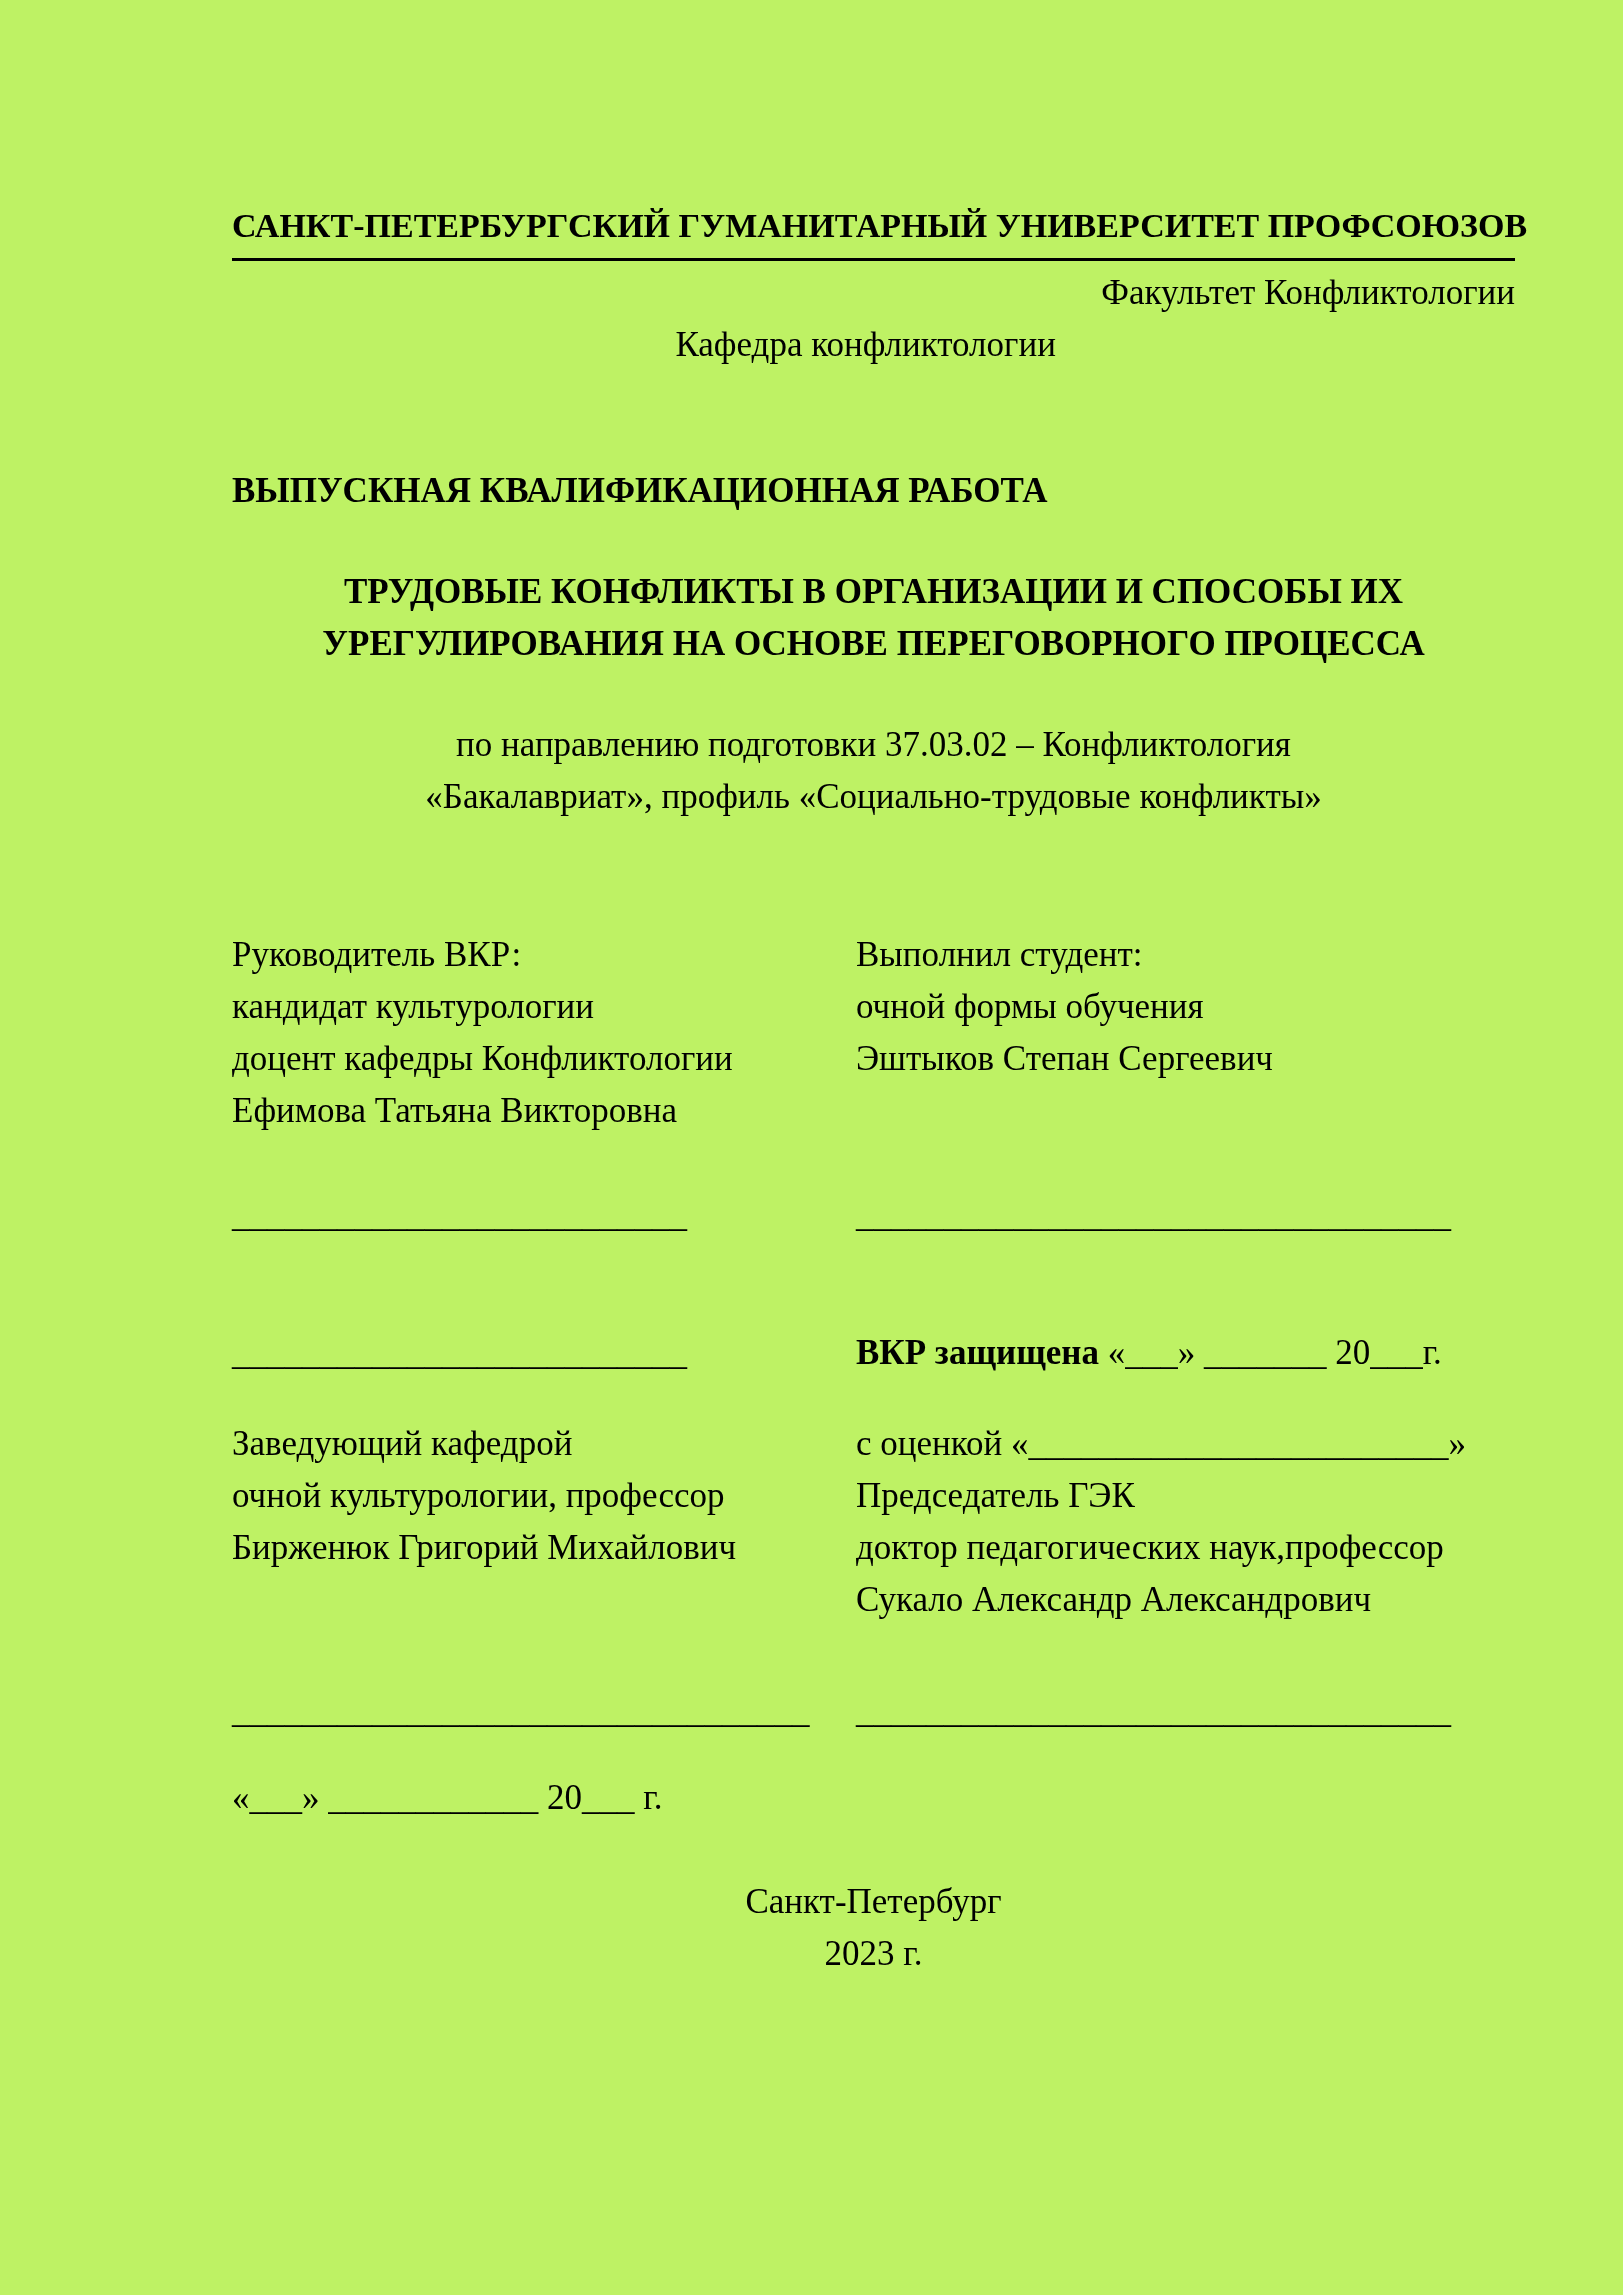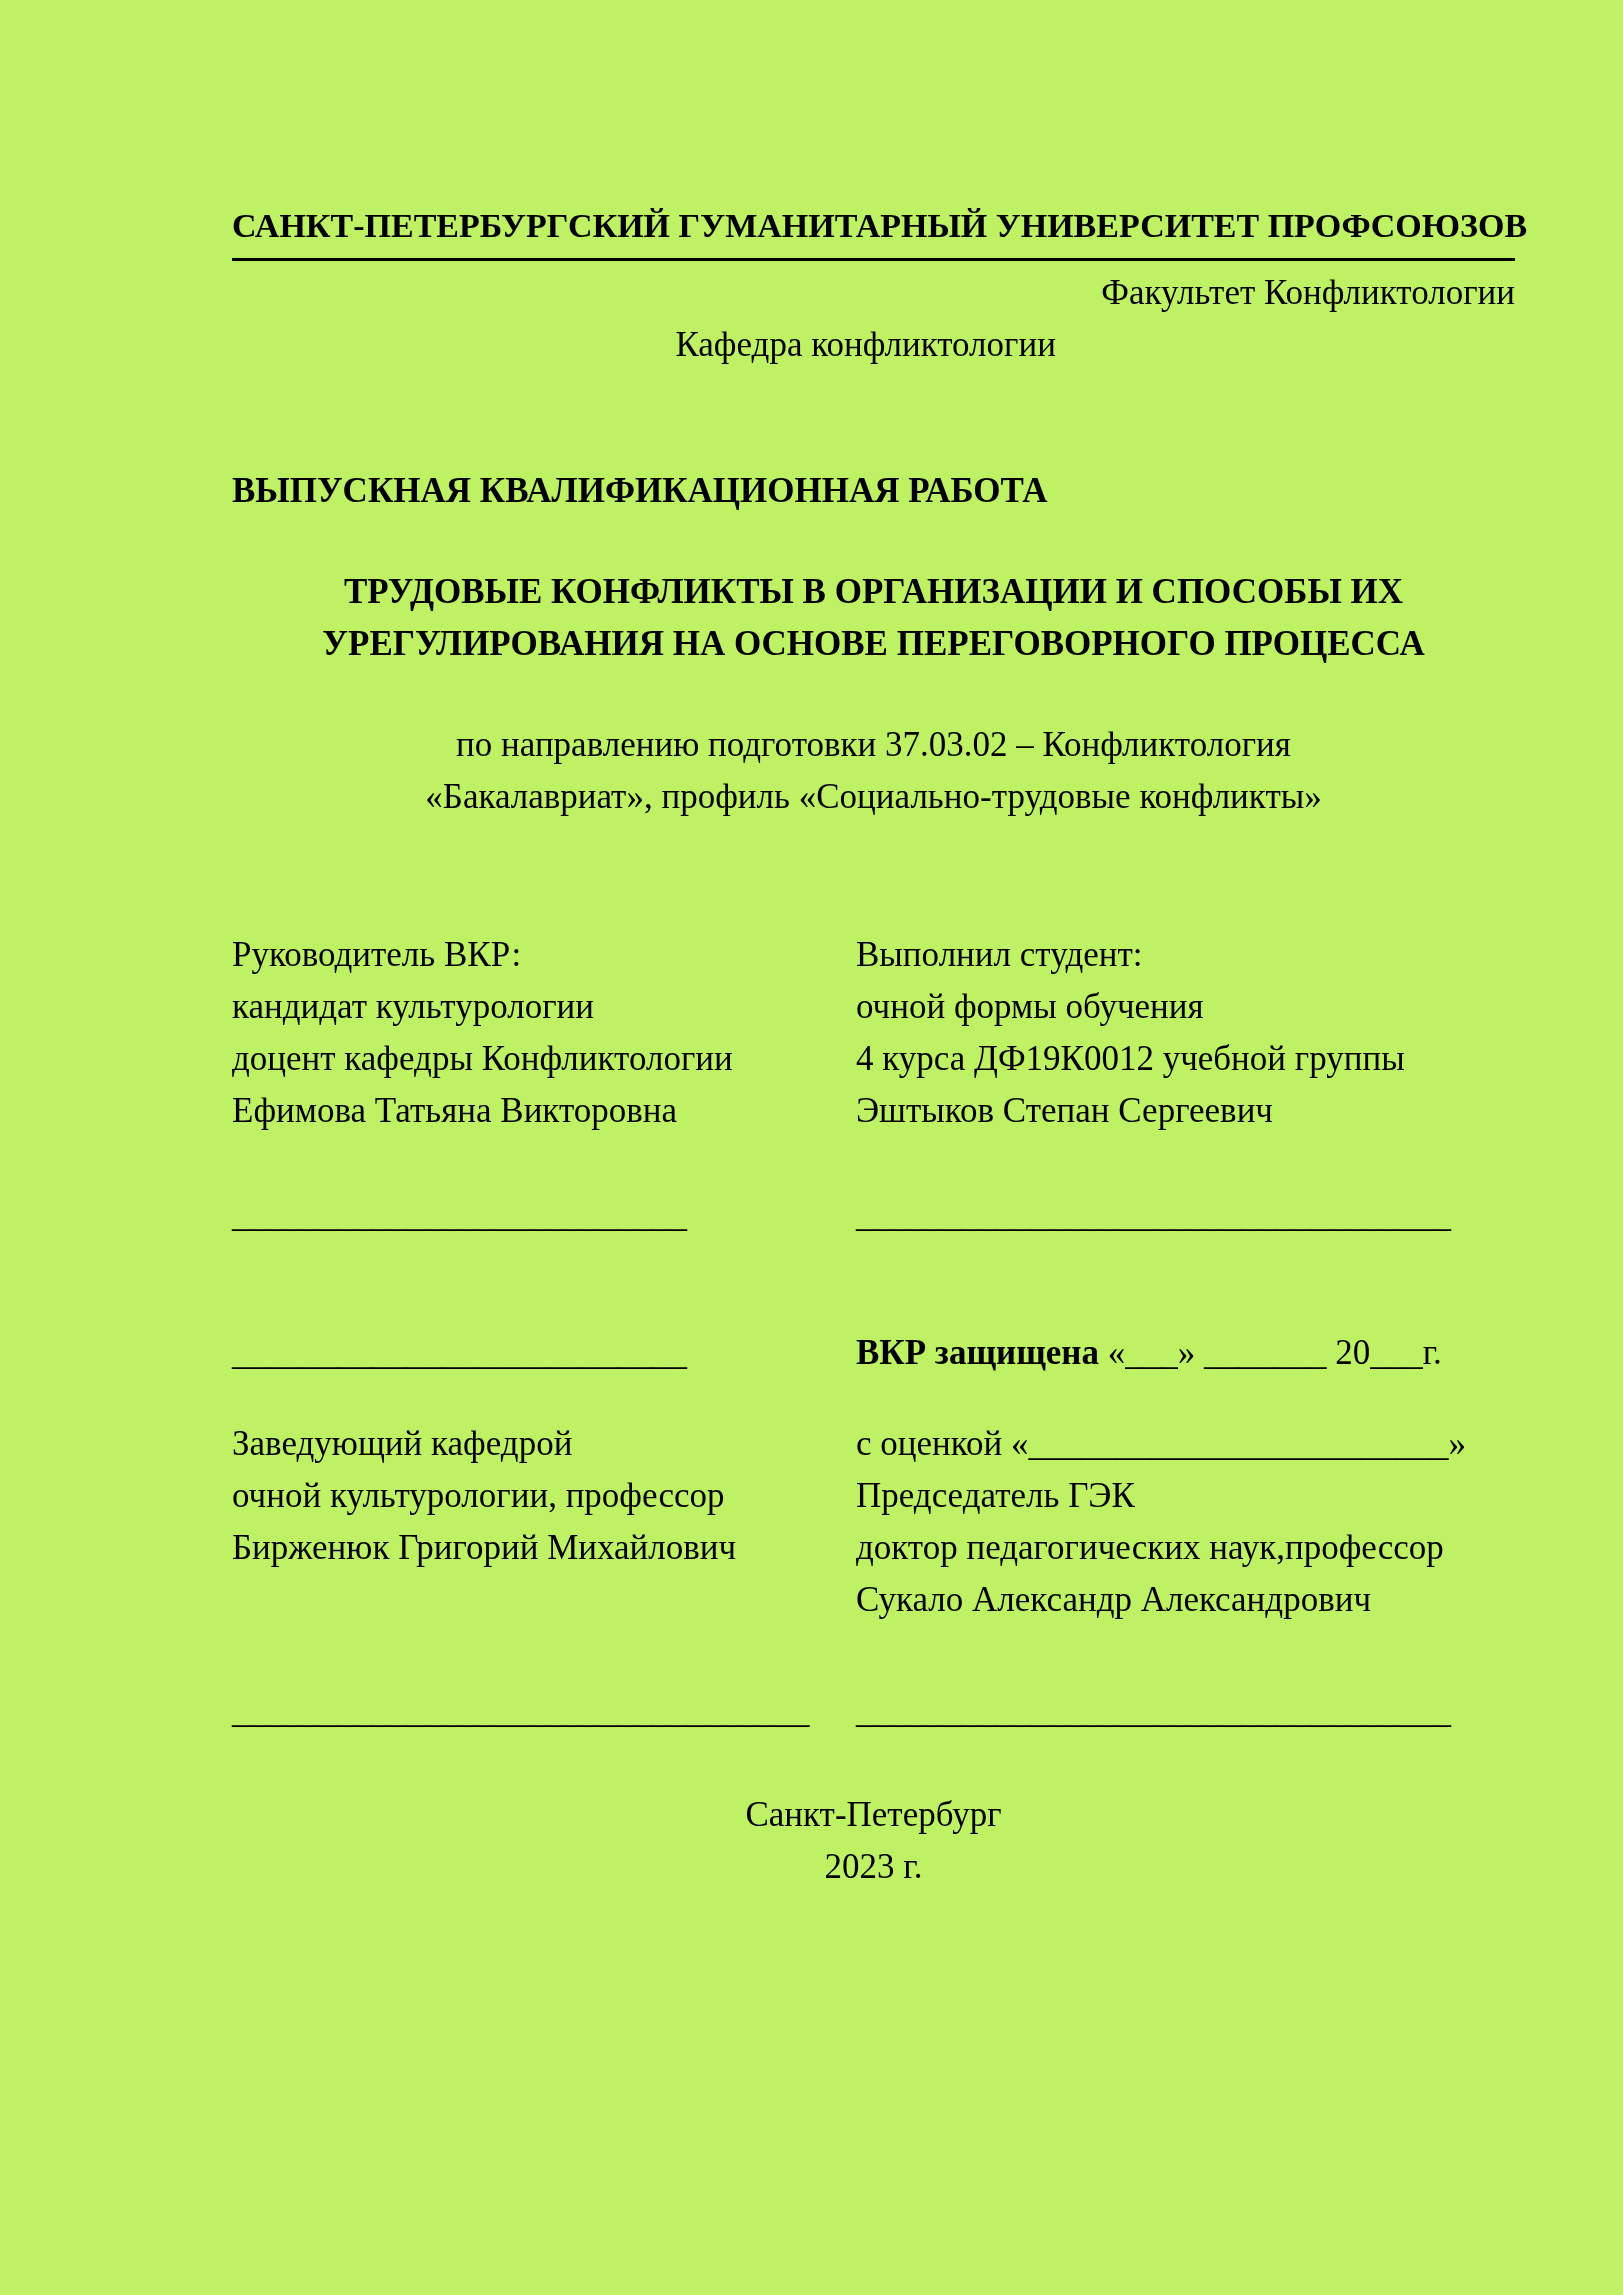--- a/index.html
+++ b/index.html
@@ -81,21 +81,20 @@
   <div class="cols block-a">
     <div class="col-left">
       <div>Руководитель ВКР:</div>
       <div>кандидат культурологии</div>
       <div>доцент кафедры Конфликтологии</div>
       <div>Ефимова Татьяна Викторовна</div>
     </div>
     <div class="col-right">
       <div>Выполнил студент:</div>
       <div>очной формы обучения</div>
-      <div>4 курса ДФ19К0012 учебной группы</div>
       <div>Эштыков Степан Сергеевич</div>
     </div>
   </div>
 
   <div class="cols sig-row-1">
     <div class="col-left">__________________________</div>
     <div class="col-right">__________________________________</div>
   </div>
 
   <div class="cols sig-row-2">
@@ -115,20 +114,21 @@
       <div>доктор педагогических наук,профессор</div>
       <div>Сукало Александр Александрович</div>
     </div>
   </div>
 
   <div class="cols sig-row-3">
     <div class="col-left">_________________________________</div>
     <div class="col-right">__________________________________</div>
   </div>
 
+  <div class="date-line">«___» ____________ 20___ г.</div>
 
   <div class="footer">
     <div>Санкт-Петербург</div>
     <div>2023 г.</div>
   </div>
 
 </div>
 
 
 </body></html>

